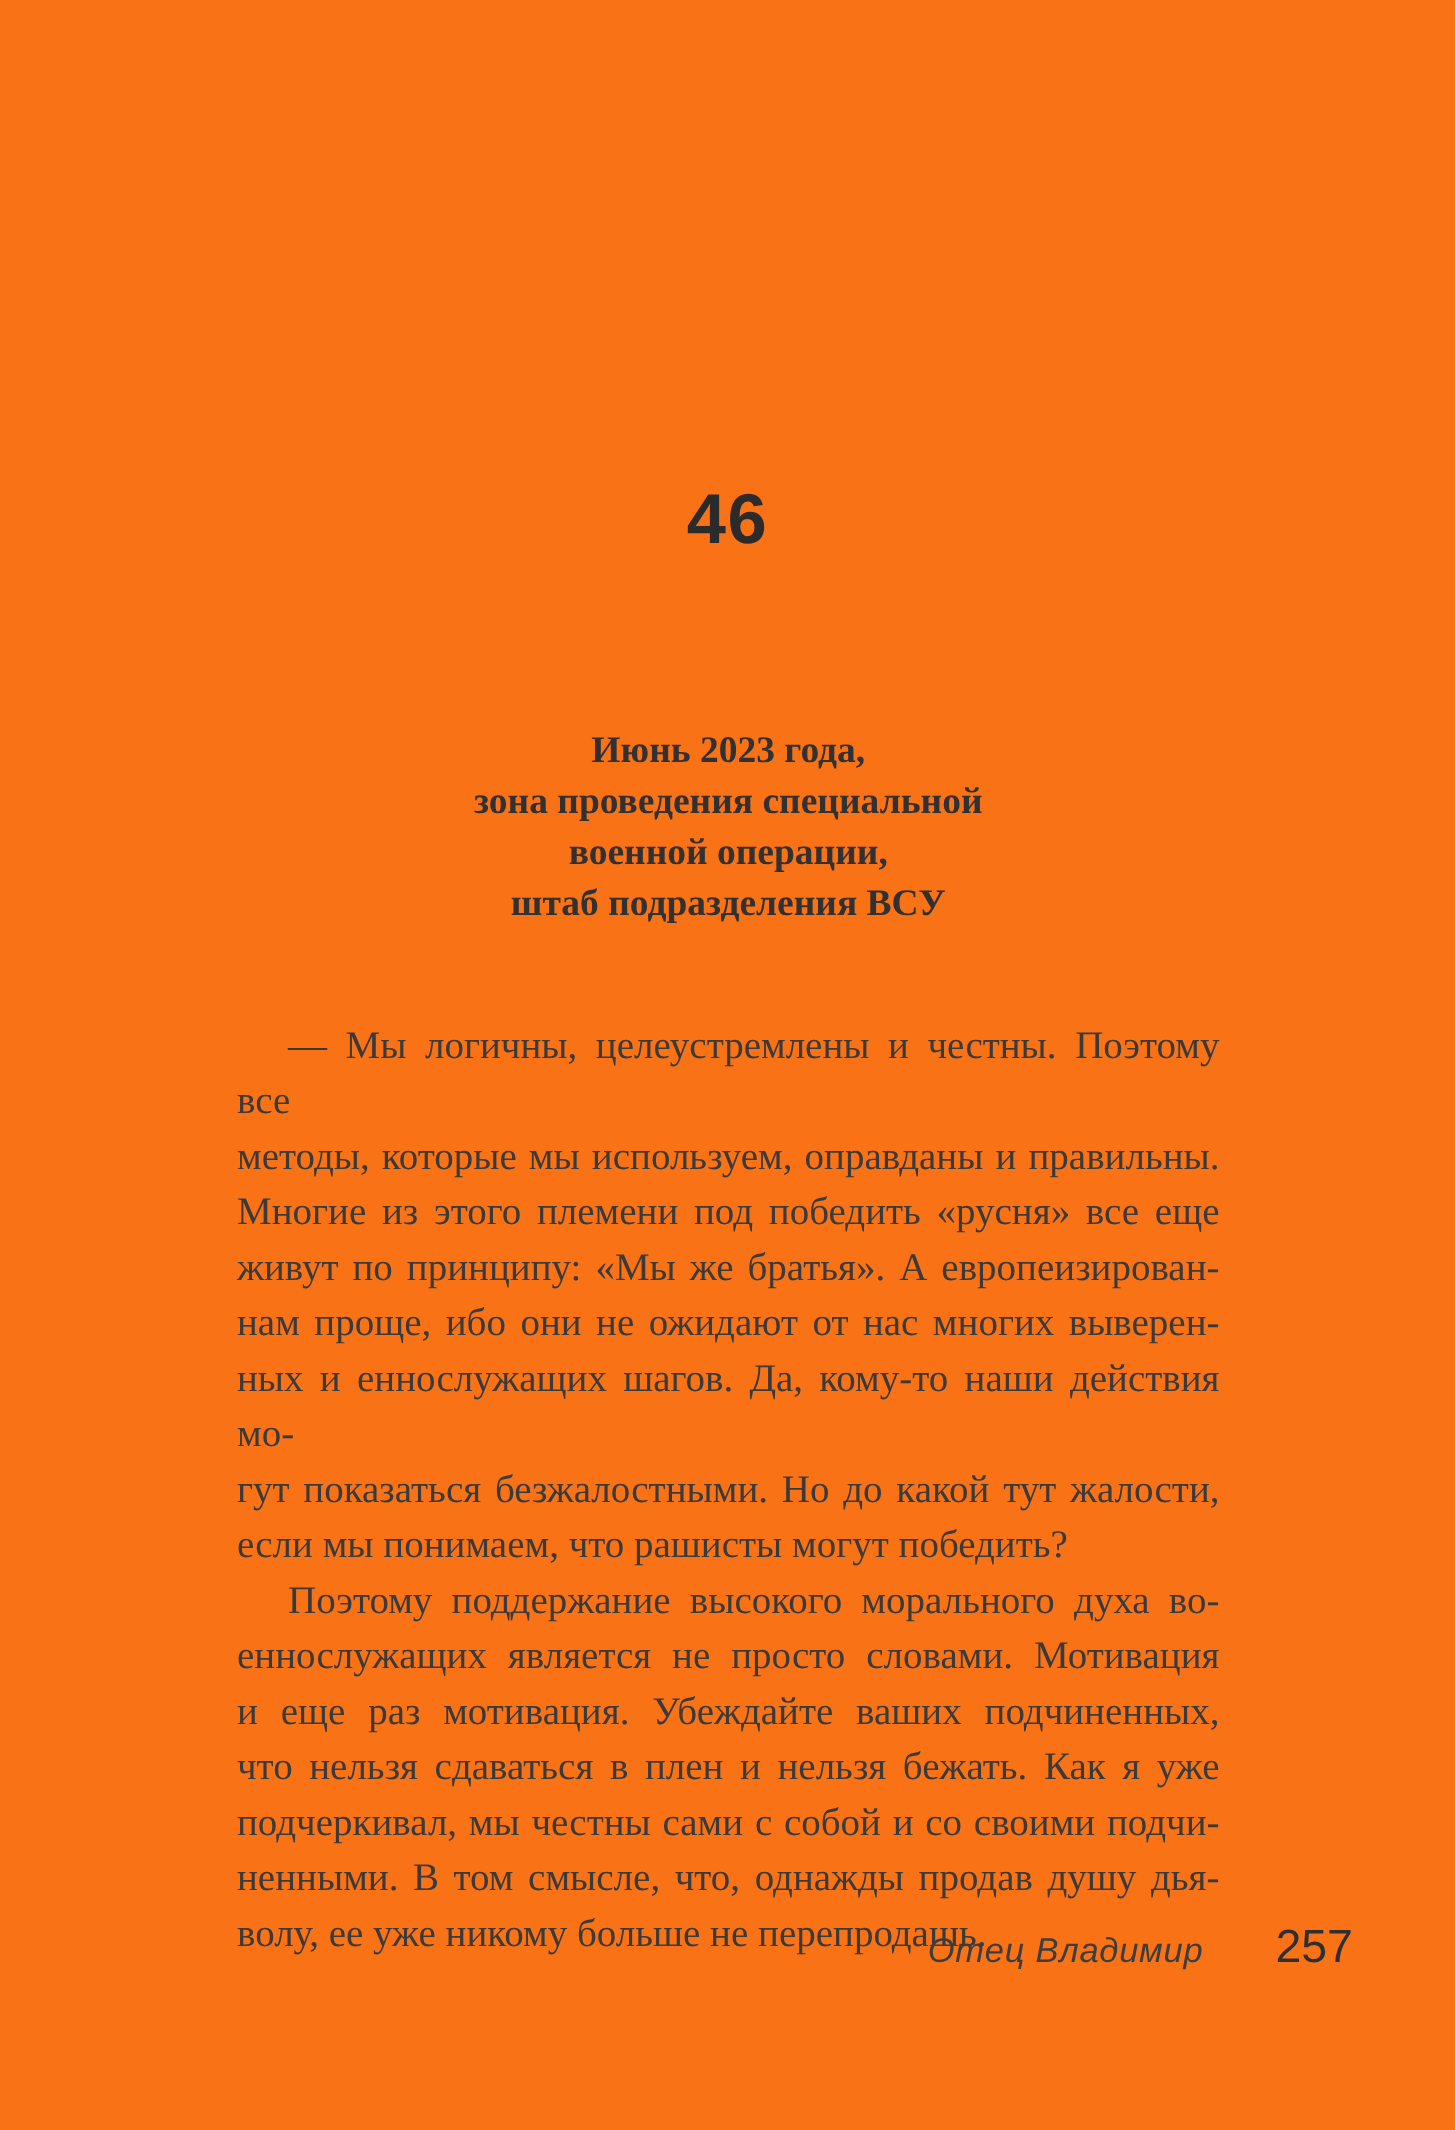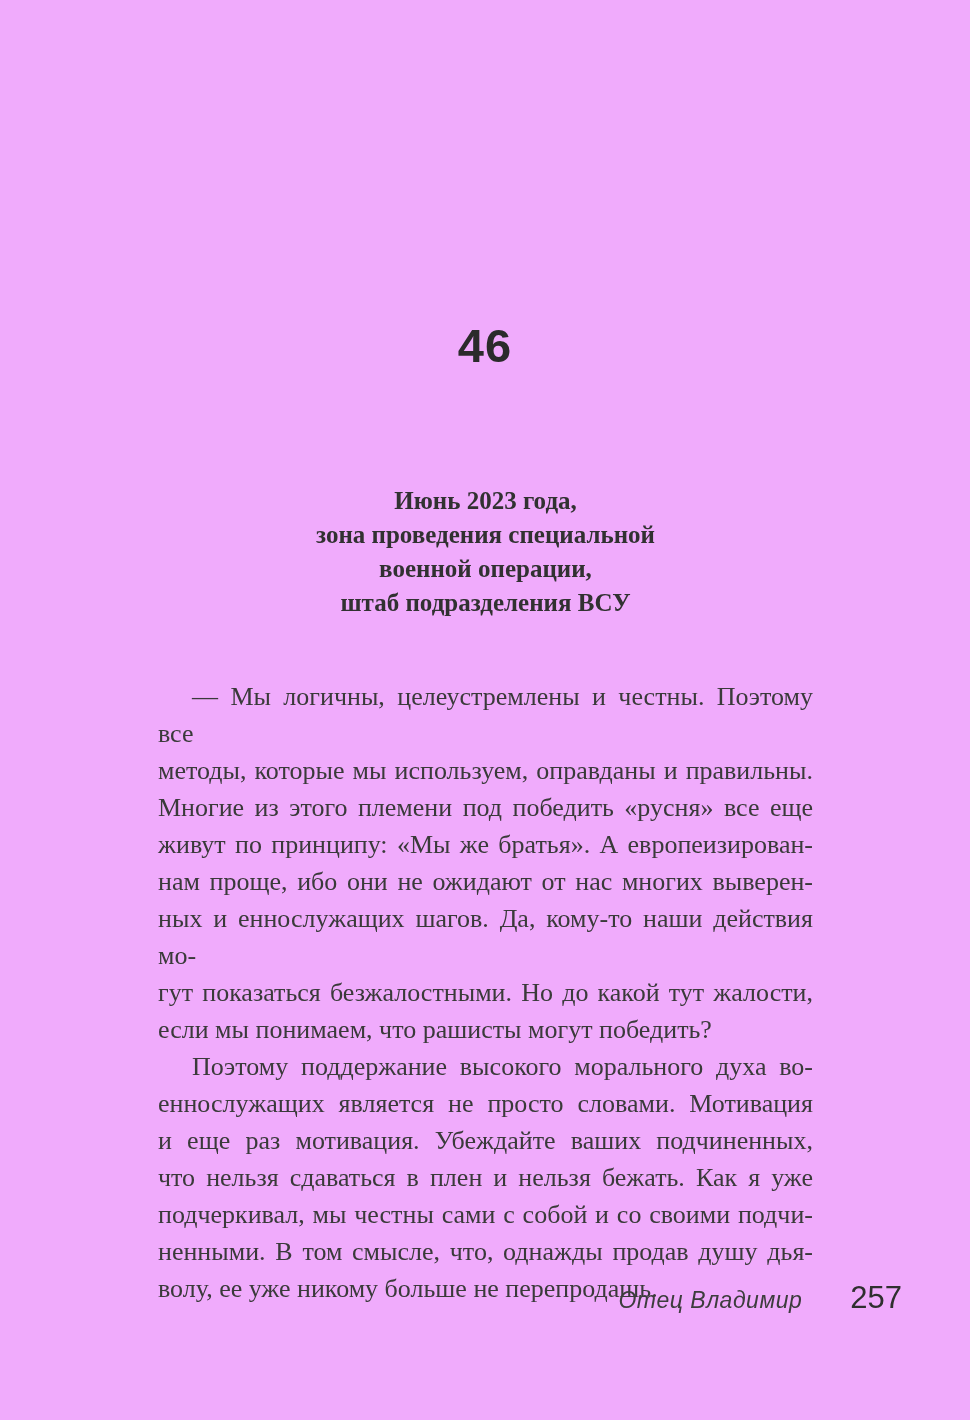--- a/index.html
+++ b/index.html
@@ -1,21 +1,21 @@
 <!DOCTYPE html>
 <html><head>
 <meta charset="utf-8">
 <style>
   html, body { margin: 0; padding: 0; background: #ffffff; }
 
   .page {
     position: relative;
     width: 970px;
     height: 1420px;
-    background: #f0abfc;
+    background: #f97316;
     font-family: "Liberation Serif", serif;
     color: #3a3a3a;
     overflow: hidden;
   }
 
   .chapter-number {
     position: absolute;
     top: 322px;
     left: 0;
     width: 100%;

